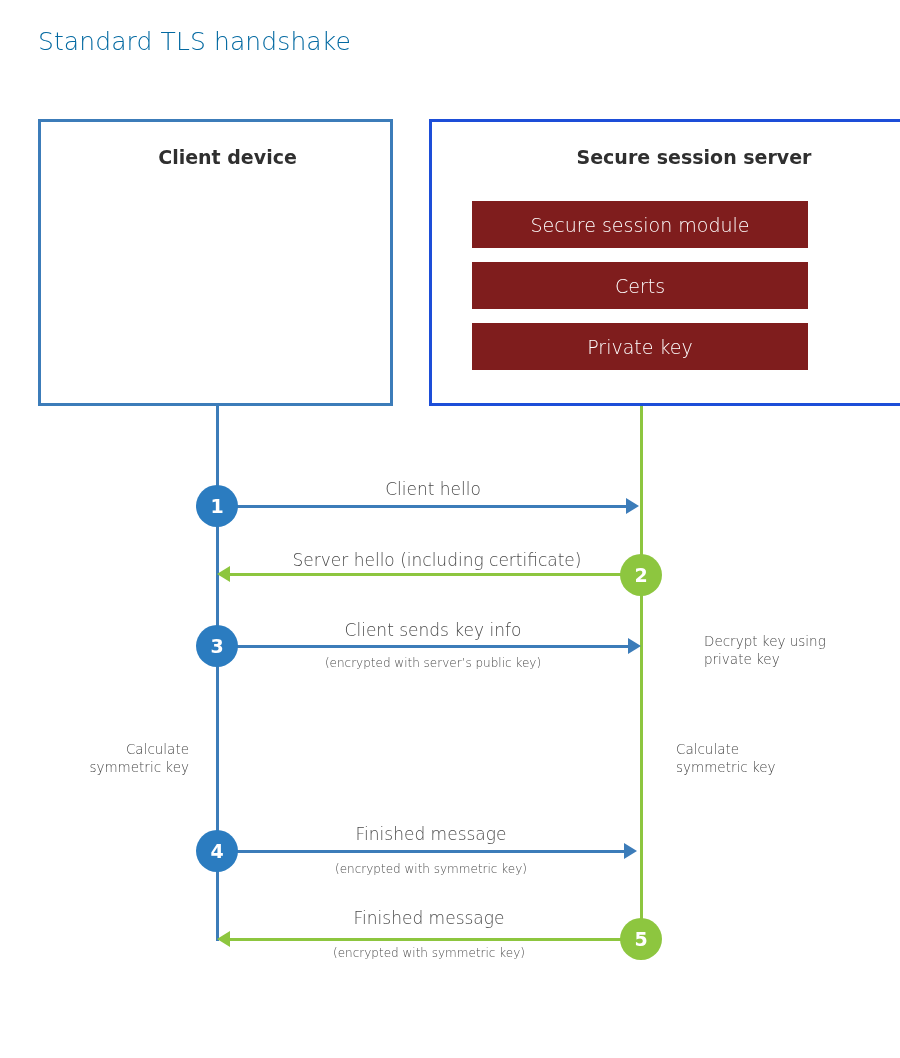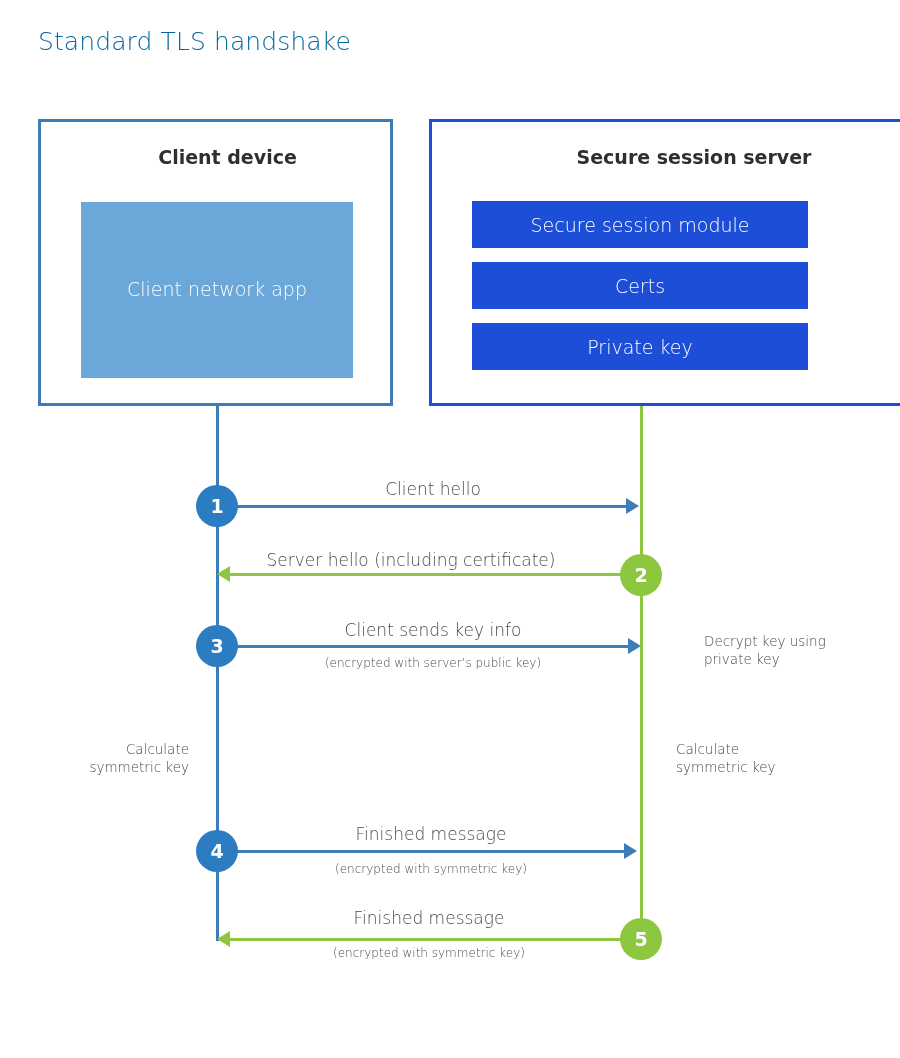--- a/index.html
+++ b/index.html
@@ -75,21 +75,21 @@
     align-items: center;
     justify-content: center;
     text-align: center;
     line-height: 1.35;
   }
   .server-block {
     position: absolute;
     left: 40px;
     width: 336px;
     height: 47px;
-    background: #1d4ed8;
+    background: #7f1d1d;
     color: #ffffff;
     font-size: 19px;
     font-weight: 300;
     display: flex;
     align-items: center;
     justify-content: center;
   }
   .server-block.b0 { top: 79px; }
   .server-block.b1 { top: 140px; }
   .server-block.b2 { top: 201px; }
@@ -175,42 +175,41 @@
   .side-note.right-align { text-align: right; }
   .side-note.left-align  { text-align: left; }
 </style>
 </head>
 <body>
 
 <div class="diagram-title">Standard TLS handshake</div>
 
 <div class="party-box client">
   <div class="party-title">Client device</div>
-  <div class="client-app">Client network app</div>
 </div>
 
 <div class="party-box server">
   <div class="party-title">Secure session server</div>
   <div class="server-block b0">Secure session module</div>
   <div class="server-block b1">Certs</div>
   <div class="server-block b2">Private key</div>
 </div>
 
 <div class="lifeline client-line"></div>
 <div class="lifeline server-line"></div>
 
 <div class="msg-line blue" style="left:217px; top:505px; width:409px;"></div>
 <div class="arrow-head right blue" style="left:626px; top:498px;"></div>
 <div class="step-badge blue" style="left:196px; top:485px;">1</div>
 <div class="msg-label" style="left:238px; top:479px; width:390px;">Client hello</div>
 
 <div class="msg-line green" style="left:230px; top:573px; width:396px;"></div>
 <div class="arrow-head left green" style="left:217px; top:566px;"></div>
 <div class="step-badge green" style="left:620px; top:554px;">2</div>
-<div class="msg-label" style="left:220px; top:550px; width:382px;">Server hello (including certificate)</div>
+<div class="msg-label" style="left:246px; top:550px; width:382px;">Server hello (including certificate)</div>
 
 <div class="msg-line blue" style="left:217px; top:645px; width:411px;"></div>
 <div class="arrow-head right blue" style="left:628px; top:638px;"></div>
 <div class="step-badge blue" style="left:196px; top:625px;">3</div>
 <div class="msg-label" style="left:238px; top:620px; width:390px;">Client sends key info</div>
 <div class="msg-sub" style="left:238px; top:656px; width:390px;">(encrypted with server’s public key)</div>
 
 <div class="side-note left-align" style="left:704px; top:632px; width:200px;">
   <div>Decrypt key using</div>
   <div>private key</div>

